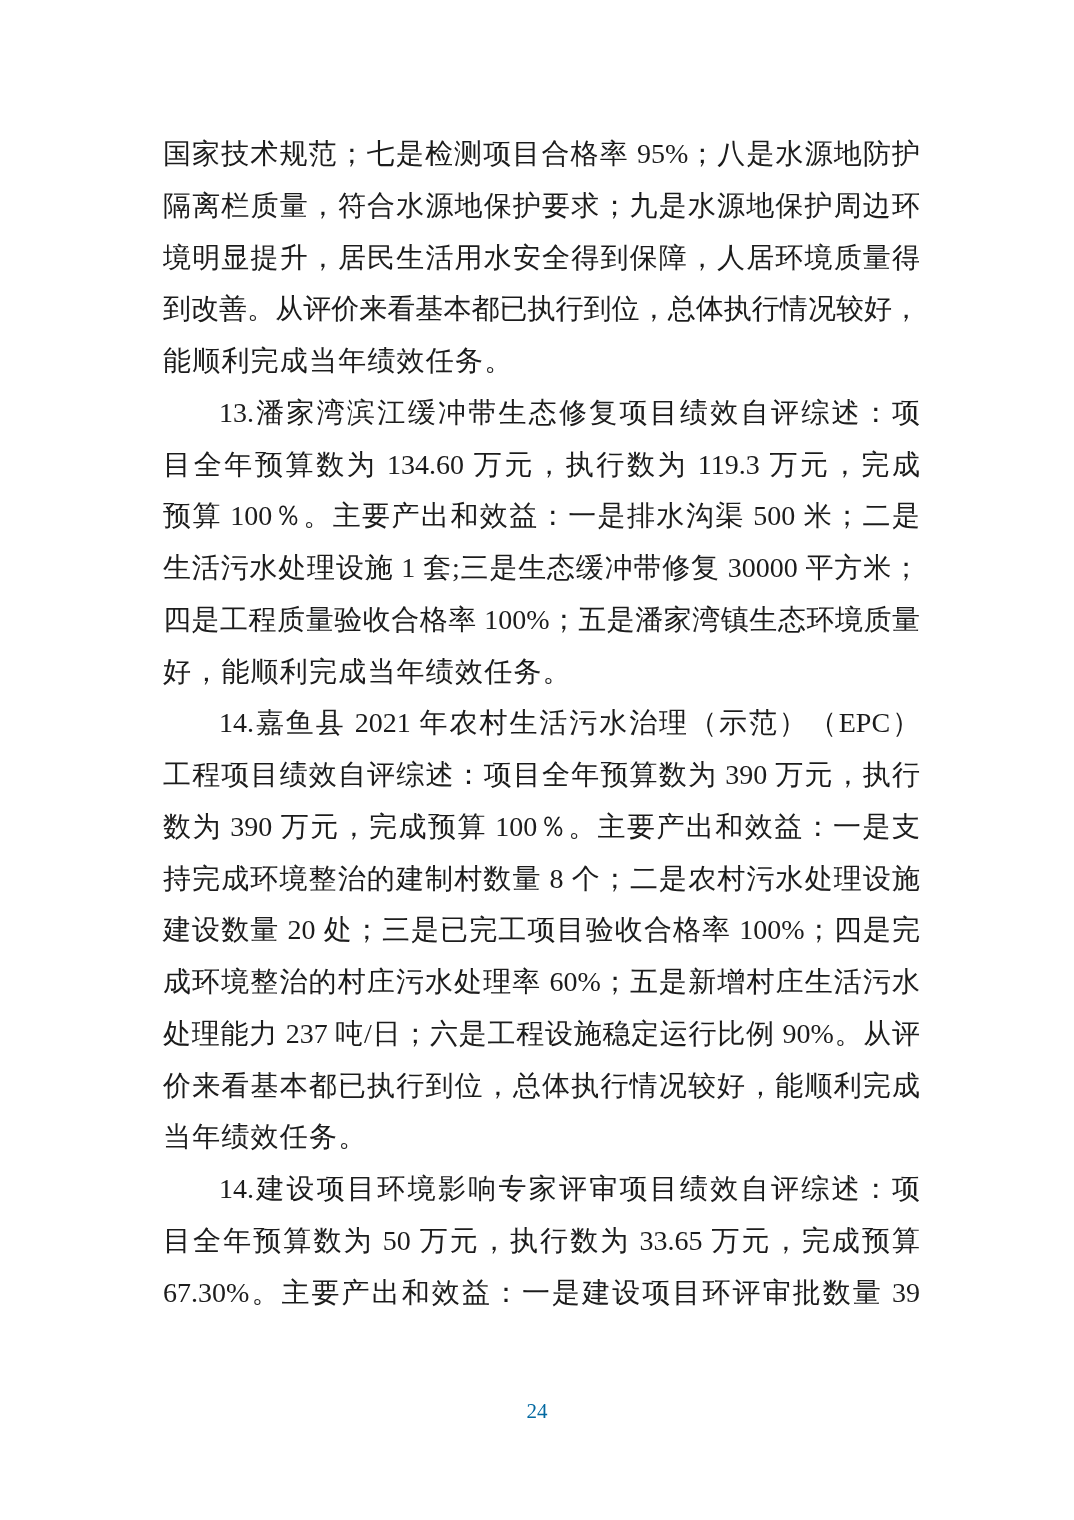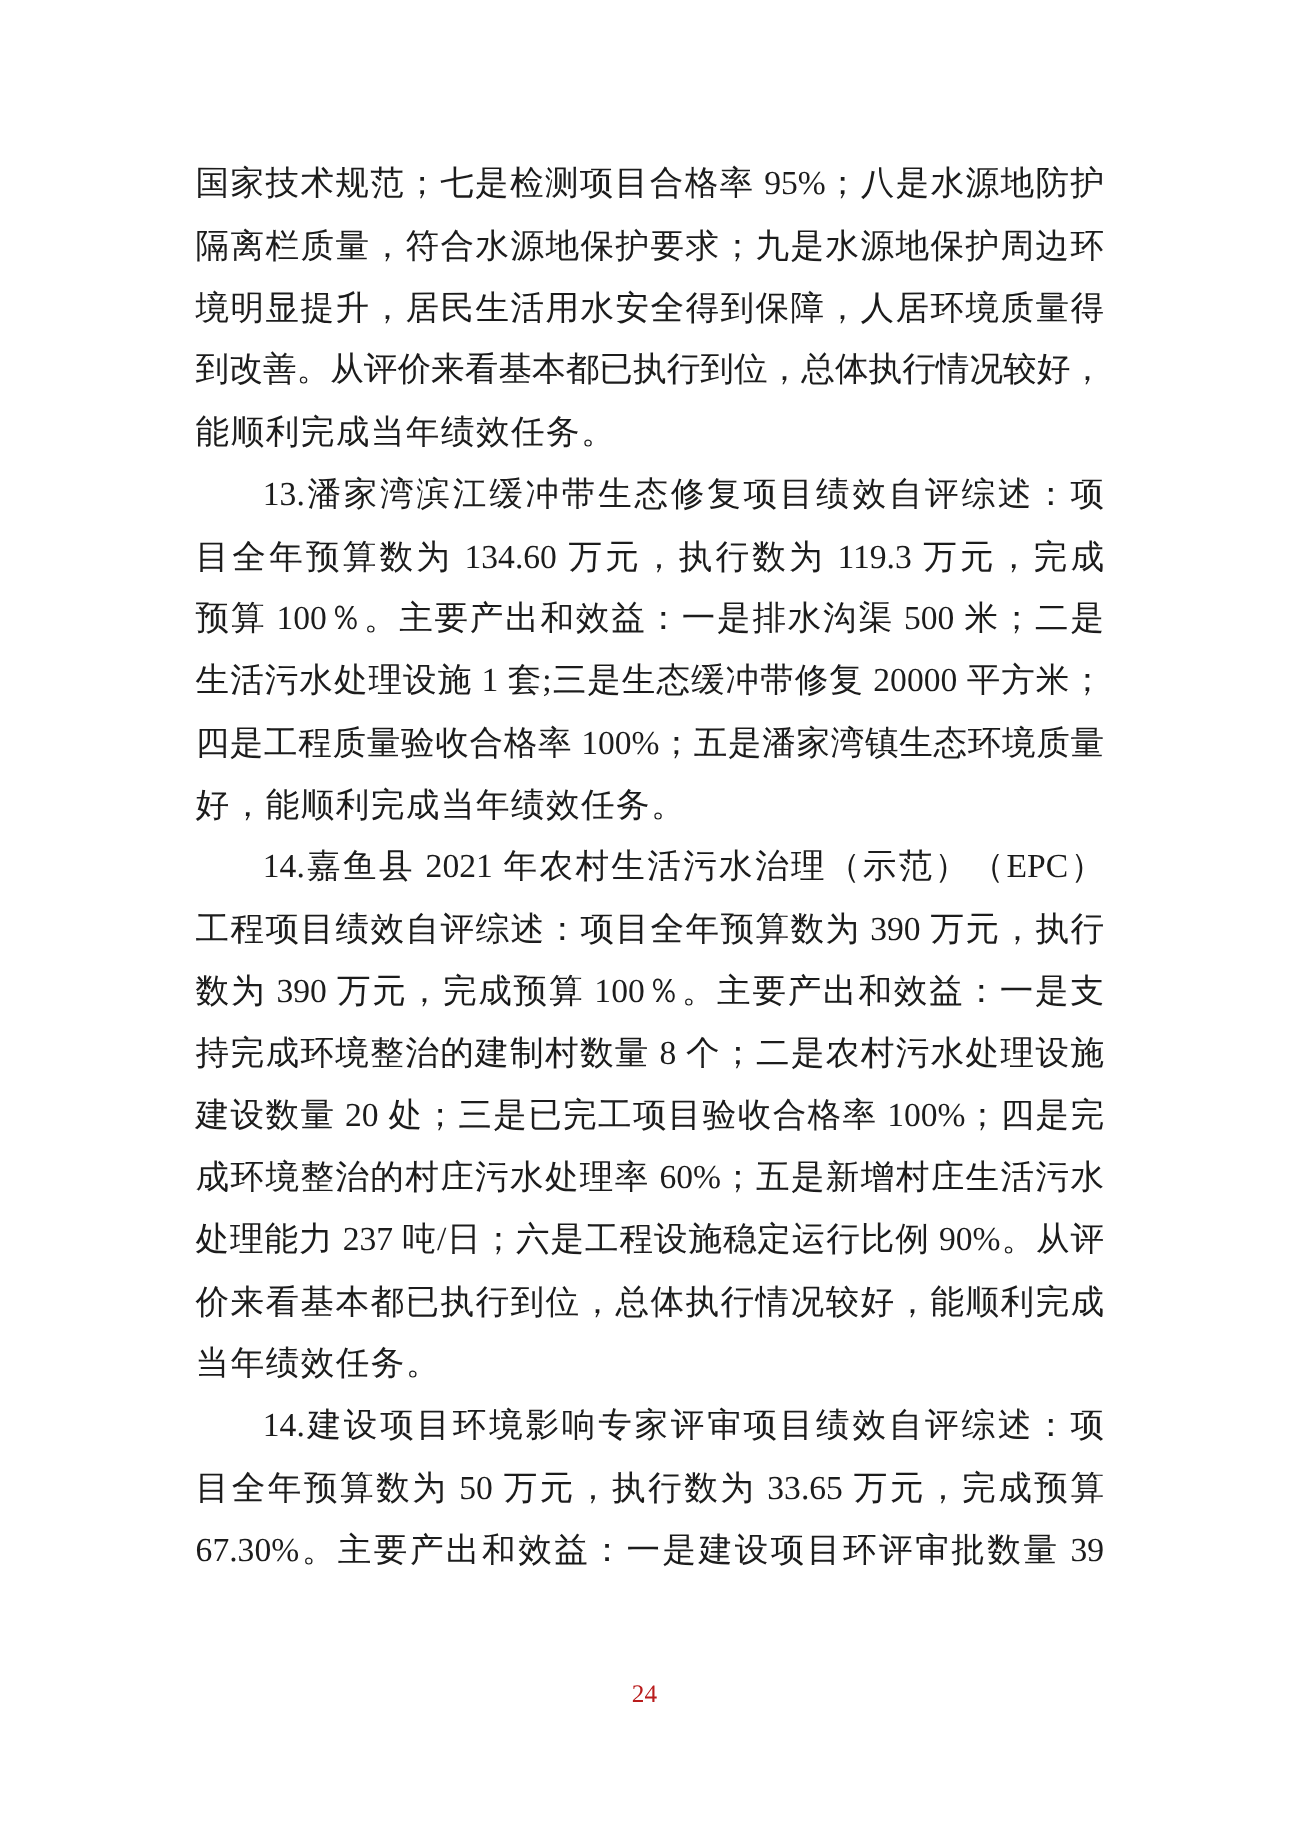--- a/index.html
+++ b/index.html
@@ -53,42 +53,42 @@
     letter-spacing: 1.2px;
   }
   .page-footer {
     position: absolute;
     left: 0;
     top: 1396px;
     width: 1074px;
     text-align: center;
     font-size: 21px;
     line-height: 30px;
-    color: #b91c1c;
+    color: #0369a1;
   }
 </style>
 </head>
 <body>
 
 <div class="page">
   <div class="doc-body">
 
     <div class="para">
       <p class="line j">国家技术规范；七是检测项目合格率 95%；八是水源地防护</p>
       <p class="line j">隔离栏质量，符合水源地保护要求；九是水源地保护周边环</p>
       <p class="line j">境明显提升，居民生活用水安全得到保障，人居环境质量得</p>
       <p class="line j">到改善。从评价来看基本都已执行到位，总体执行情况较好，</p>
       <p class="line last">能顺利完成当年绩效任务。</p>
     </div>
 
     <div class="para">
       <p class="line j first">13.潘家湾滨江缓冲带生态修复项目绩效自评综述：项</p>
       <p class="line j">目全年预算数为 134.60 万元，执行数为 119.3 万元，完成</p>
       <p class="line j">预算 100％。主要产出和效益：一是排水沟渠 500 米；二是</p>
-      <p class="line j">生活污水处理设施 1 套;三是生态缓冲带修复 20000 平方米；</p>
+      <p class="line j">生活污水处理设施 1 套;三是生态缓冲带修复 30000 平方米；</p>
       <p class="line j">四是工程质量验收合格率 100%；五是潘家湾镇生态环境质量</p>
       <p class="line last">好，能顺利完成当年绩效任务。</p>
     </div>
 
     <div class="para">
       <p class="line j first">14.嘉鱼县 2021 年农村生活污水治理（示范）（EPC）</p>
       <p class="line j">工程项目绩效自评综述：项目全年预算数为 390 万元，执行</p>
       <p class="line j">数为 390 万元，完成预算 100％。主要产出和效益：一是支</p>
       <p class="line j">持完成环境整治的建制村数量 8 个；二是农村污水处理设施</p>
       <p class="line j">建设数量 20 处；三是已完工项目验收合格率 100%；四是完</p>

